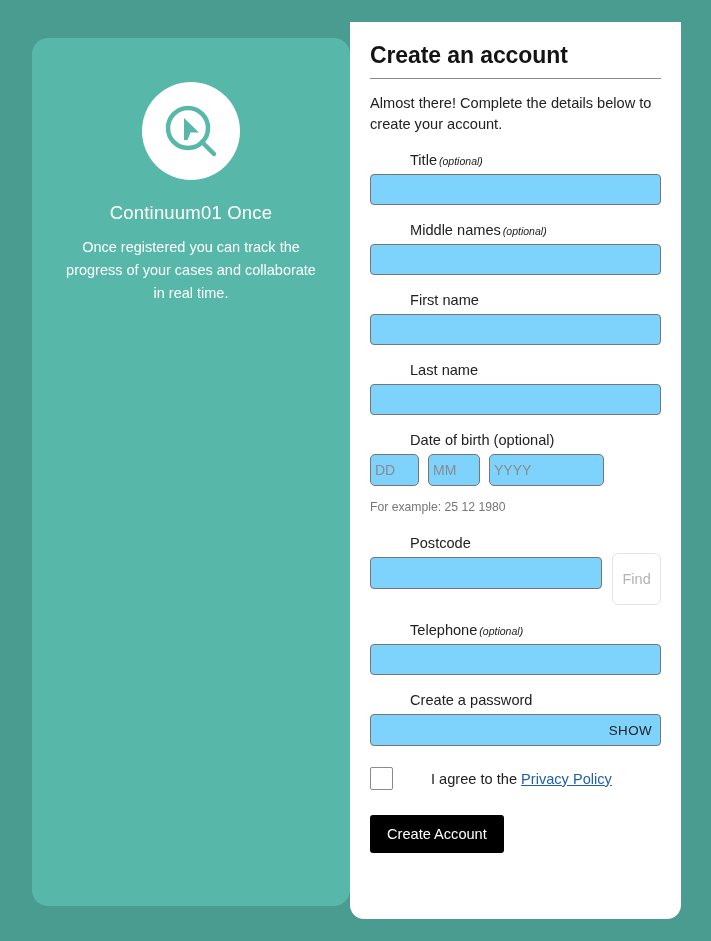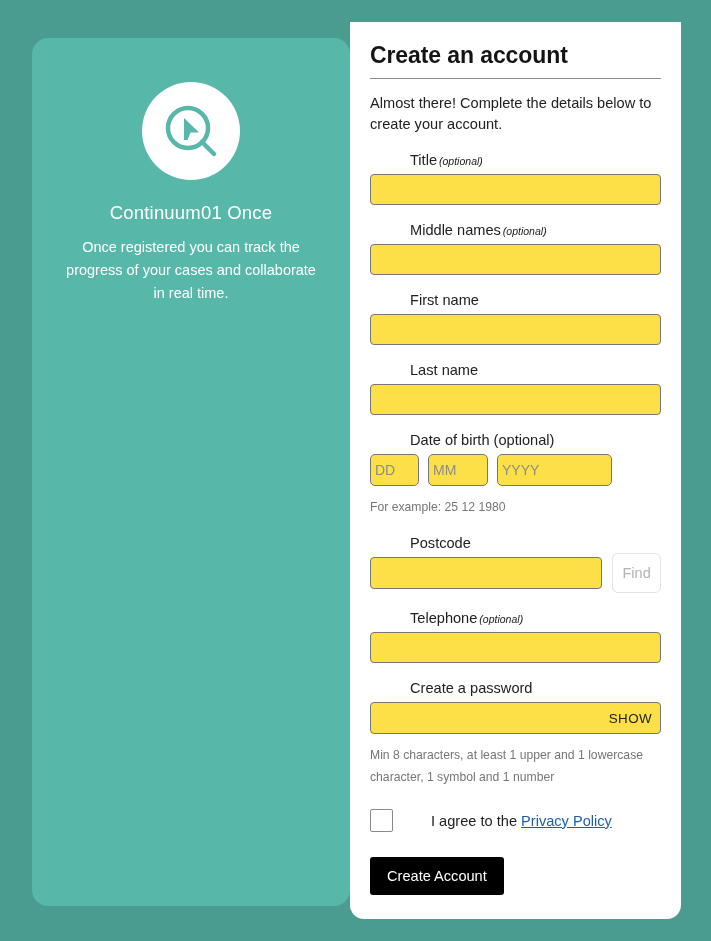--- a/index.html
+++ b/index.html
@@ -98,49 +98,49 @@
     color: #212121;
     margin-left: 2px;
   }
 
   .text-input {
     width: 100%;
     height: 31px;
     box-sizing: border-box;
     border: 1px solid #767676;
     border-radius: 4px;
-    background: #fde047;
+    background: #7dd3fc;
     font-family: "Liberation Sans", sans-serif;
     font-size: 14px;
     color: #212121;
     padding: 0 4px;
     outline: none;
   }
   .text-input::placeholder { color: #8b8b8b; }
 
   
   #dob-row { display: flex; gap: 9px; margin-top: 1px; }
   #dob-day   { width: 49px; }
-  #dob-month { width: 60px; }
+  #dob-month { width: 52px; }
   #dob-year  { width: 115px; }
   #dob-row .text-input { height: 32px; border-radius: 5px; text-align: left; }
 
   .hint {
     font-size: 12.2px;
     color: #767676;
     margin-top: 10px;
     line-height: 22px;
   }
 
   
   #postcode-row { display: flex; gap: 10px; align-items: stretch; }
   #postcode-input { flex: 1 1 auto; height: 32px; }
   #postcode-find-button {
     width: 58px;
-    height: 40px;
+    height: 52px;
     box-sizing: border-box;
     border: 1px solid #e3e3e3;
     border-radius: 6px;
     background: #ffffff;
     color: #b3b3b3;
     font-family: "Liberation Sans", sans-serif;
     font-size: 14.5px;
     cursor: default;
     align-self: flex-start;
     margin-top: -4px;
@@ -285,21 +285,20 @@
     <input class="text-input" type="text" id="telephone-input" value="" style="">
   </div>
 
   
   <div class="field">
     <label class="field-label">Create a password</label>
     <div id="password-wrap">
       <input class="text-input" id="password-input" type="password" value="" style="">
       <button id="password-show-toggle">SHOW</button>
     </div>
-    <div class="hint">Min 8 characters, at least 1 upper and 1 lowercase character, 1 symbol and 1 number</div>
   </div>
 
   
   <div id="agreement-row">
     <div id="agreement-checkbox"></div>
     <div id="agreement-label">
       <span>I agree to the </span><a id="privacy-policy-link">Privacy Policy</a>
     </div>
   </div>
 

